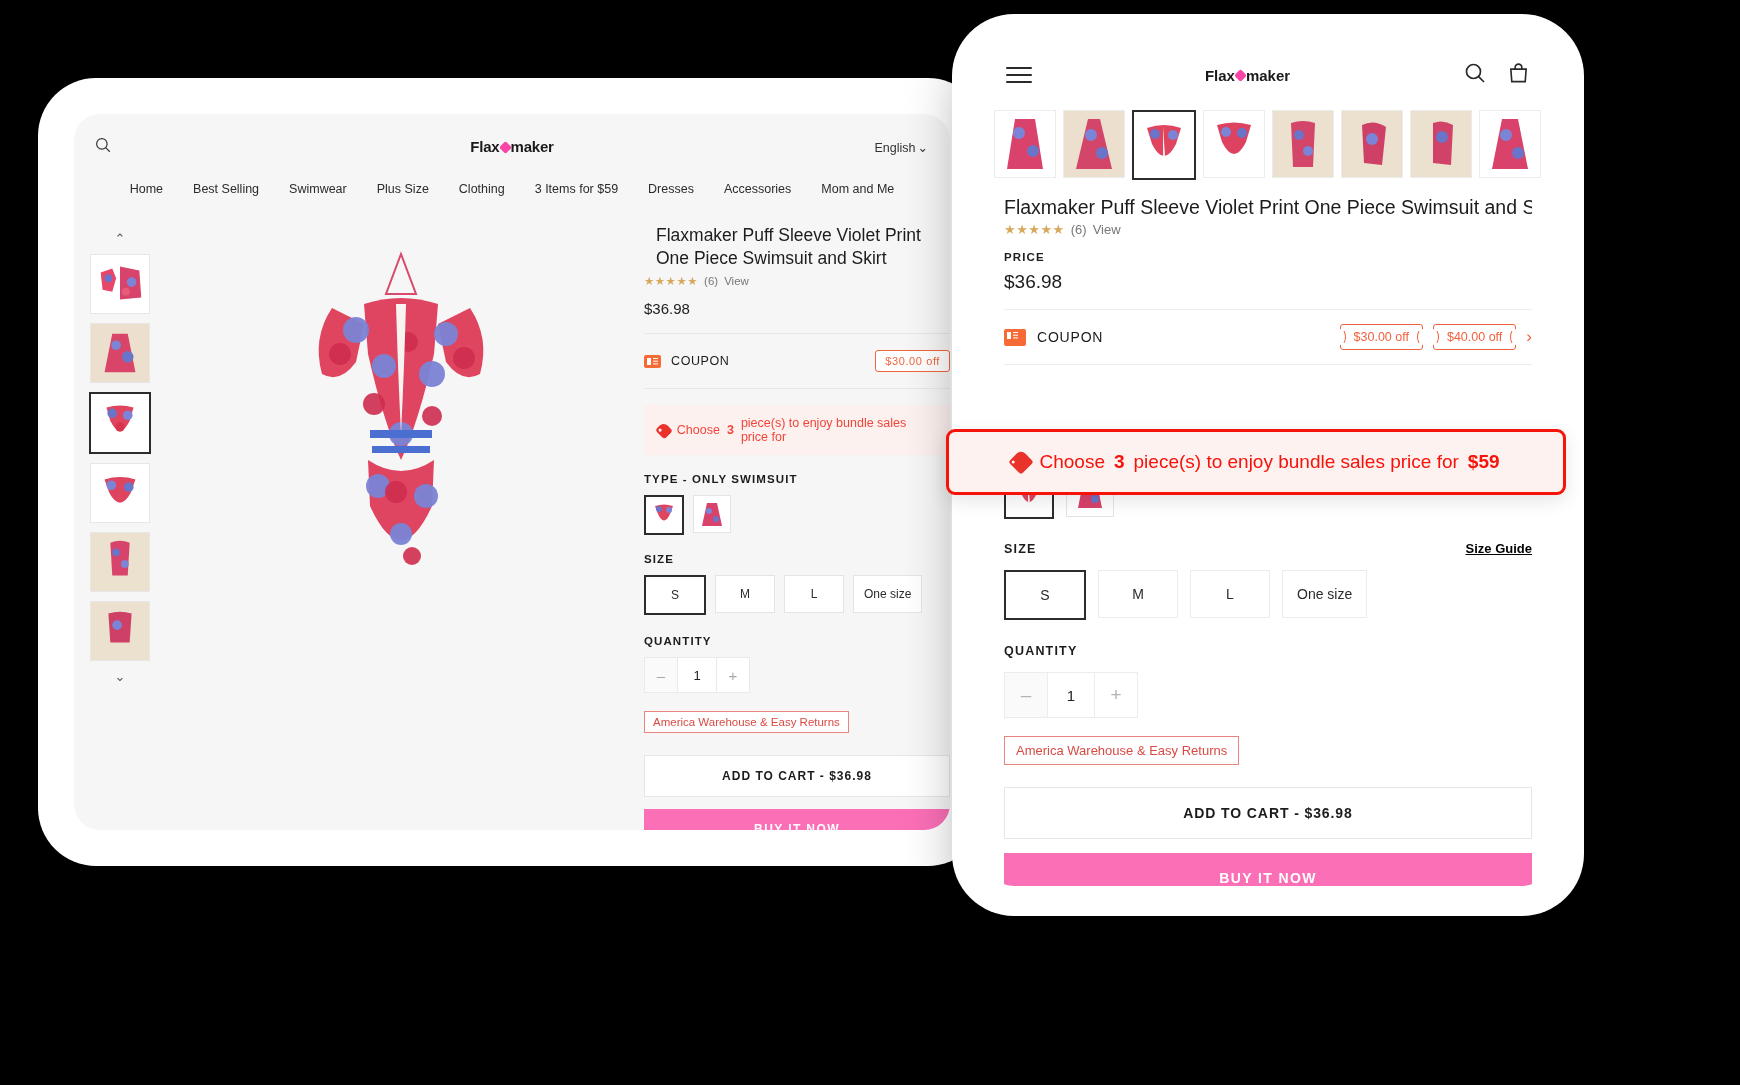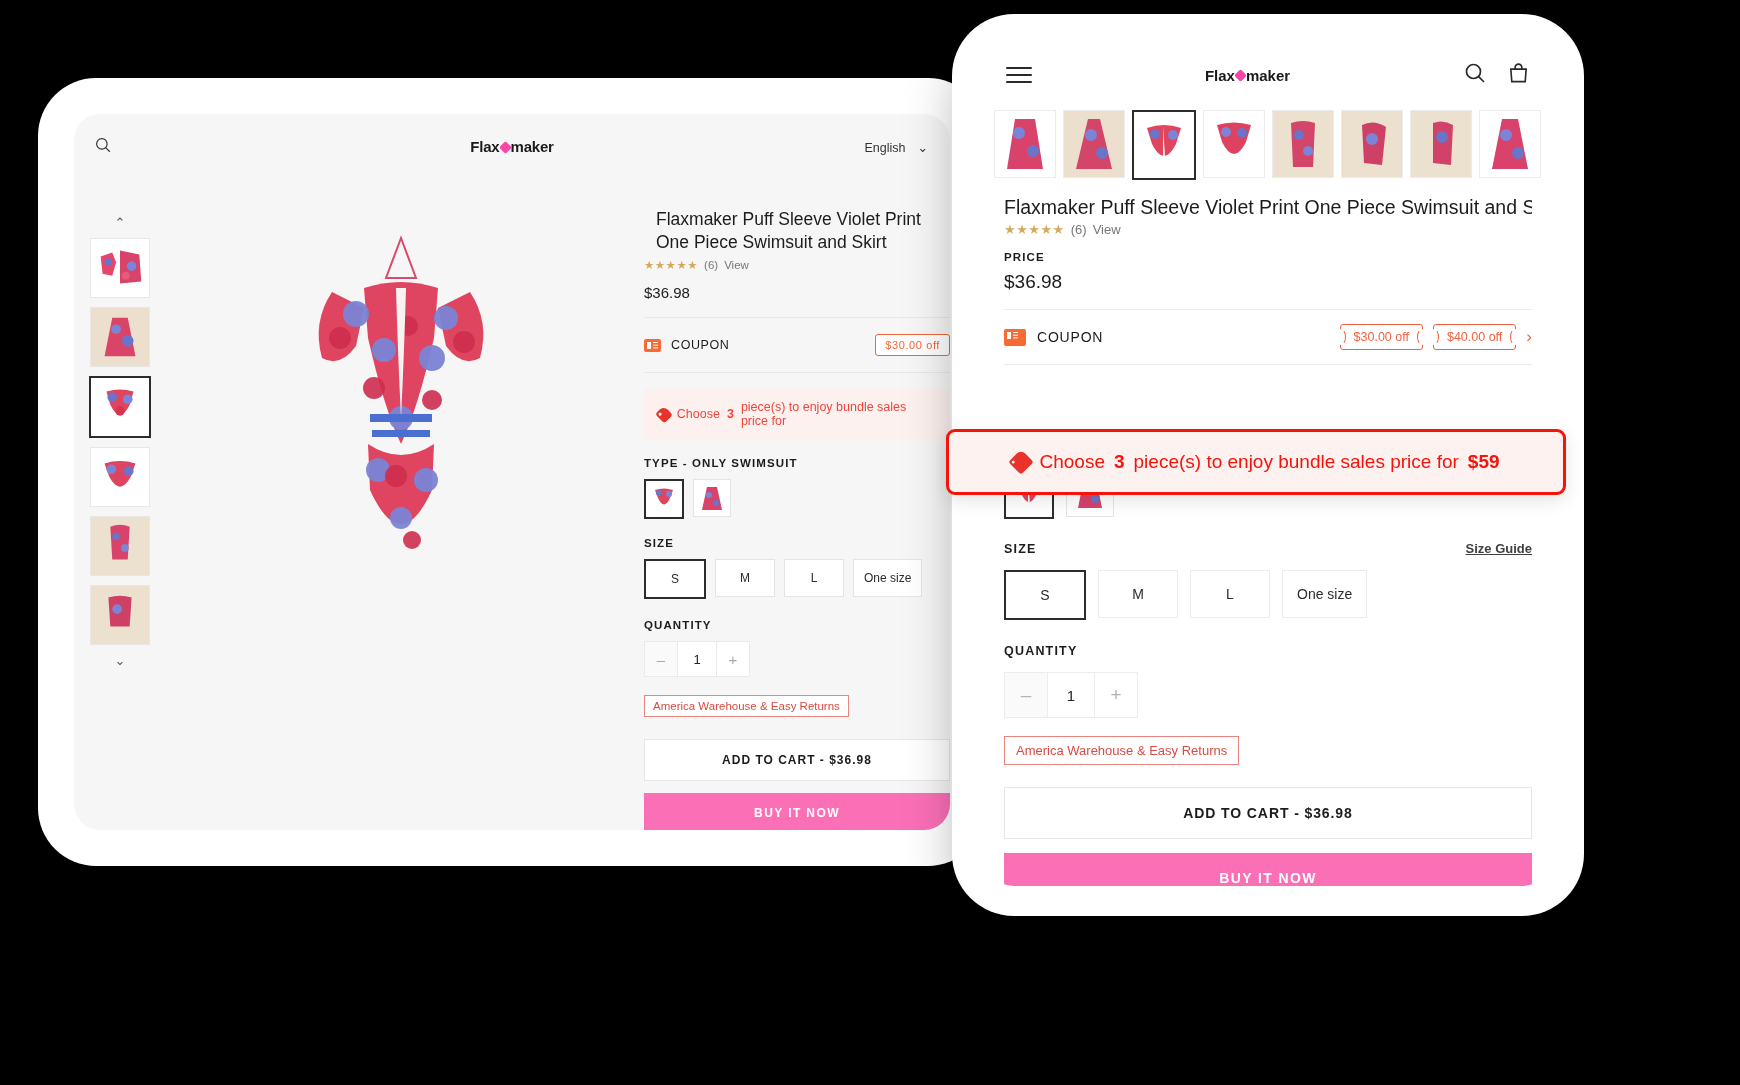--- a/index.html
+++ b/index.html
@@ -19,21 +19,21 @@
     box-shadow:0 0 0 14px #ffffff, 0 26px 60px rgba(0,0,0,.45);
   }
   .desktop-screen{
     position:absolute;left:22px;top:22px;width:876px;height:716px;
     background:#f6f6f6;border-radius:26px;overflow:hidden;
   }
   .dt-topbar{height:66px;position:relative;}
   .dt-search{position:absolute;left:20px;top:22px;}
   .dt-logo{position:absolute;left:0;right:0;top:24px;text-align:center;
     font-size:15px;font-weight:700;color:#1a1a1a;letter-spacing:-.2px;}
-  .dt-lang{position:absolute;right:22px;top:26px;font-size:12.5px;color:#333;display:flex;align-items:center;gap:12px;}
+  .dt-lang{position:absolute;right:22px;top:26px;font-size:12.5px;color:#333;display:flex;align-items:center;gap:2px;}
   .dt-nav{display:flex;justify-content:center;gap:30px;padding:2px 0 0 0;font-size:12.5px;color:#2b2b2b;}
   .dt-nav span{white-space:nowrap;}
   .dt-body{display:flex;padding:28px 0 0 0;position:relative;height:620px;}
   .dt-thumbs{width:92px;padding-top:8px;display:flex;flex-direction:column;align-items:center;gap:9px;}
   .dt-chev{font-size:13px;color:#555;line-height:1;}
   .thumb{width:58px;height:58px;border:1px solid #e7e7e7;background:#fff;overflow:hidden;position:relative;}
   .thumb.sel{border:2px solid #2c2c2c;}
   .dt-main-img{flex:0 0 470px;display:flex;align-items:flex-start;justify-content:center;padding-top:10px;}
   .dt-info{flex:1;padding-left:8px;padding-right:0;}
   .dt-title{font-size:17.5px;line-height:1.32;color:#1c1c1c;margin:0 0 4px 12px;max-width:300px;}
@@ -126,21 +126,21 @@
   .mb-qbtn{width:42px;height:44px;border:1px solid #ececec;display:flex;align-items:center;justify-content:center;
     color:#b3b3b3;font-size:19px;background:#fafafa;}
   .mb-qbtn.plus{background:#fff;}
   .mb-qval{width:46px;height:44px;border:1px solid #ececec;border-left:0;border-right:0;display:flex;
     align-items:center;justify-content:center;font-size:15px;color:#222;background:#fff;}
   .mb-badge{display:inline-block;border:1px solid #e8857f;color:#d94a44;font-size:13px;padding:6px 11px;background:#fff;}
   .mb-btn-outline{height:50px;border:1px solid #e6e6e6;background:#fff;display:flex;align-items:center;justify-content:center;
     font-size:14px;font-weight:700;letter-spacing:.9px;color:#1c1c1c;}
   .mb-btn-pink{height:50px;background:#fb6fb7;display:flex;align-items:center;justify-content:center;
     font-size:14px;font-weight:700;letter-spacing:1.4px;color:#fff;}
-  .sizeguide{font-size:13px;color:#404040;text-decoration:underline;font-weight:600;}
+  .sizeguide{font-size:13px;color:#000000;text-decoration:underline;font-weight:600;}
   .row{display:flex;align-items:center;}
   .between{justify-content:space-between;}
   .logo-dot{display:inline-block;width:9px;height:9px;background:#f945a6;margin:0 1px;
     transform:rotate(45deg);border-radius:2px;vertical-align:middle;position:relative;top:-1px;}
 </style>
 </head>
 <body>
 
 <div class="stage">
 
@@ -156,20 +156,31 @@
         </div>
         <div class="dt-logo">
           <span>Flax</span><span class="logo-dot"></span><span>maker</span>
         </div>
         <div class="dt-lang">
           <span>English</span>
           <span>⌄</span>
         </div>
       </div>
 
+      <div class="dt-nav">
+        <span>Home</span>
+        <span>Best Selling</span>
+        <span>Swimwear</span>
+        <span>Plus Size</span>
+        <span>Clothing</span>
+        <span>3 Items for $59</span>
+        <span>Dresses</span>
+        <span>Accessories</span>
+        <span>Mom and Me</span>
+      </div>
 
       <div class="dt-body">
 
         <div class="dt-thumbs">
           <div class="dt-chev">⌃</div>
           <div class="thumb">
             <svg width="100%" height="100%" viewBox="0 0 60 60">
                 <rect width="60" height="60" fill="#fff"></rect>
               <path d="M10 18 L22 14 L26 24 L22 38 L12 36 Z" fill="#e8456a"></path>
                 <path d="M30 12 L50 16 L52 44 L30 46 Z" fill="#d8436b"></path>

